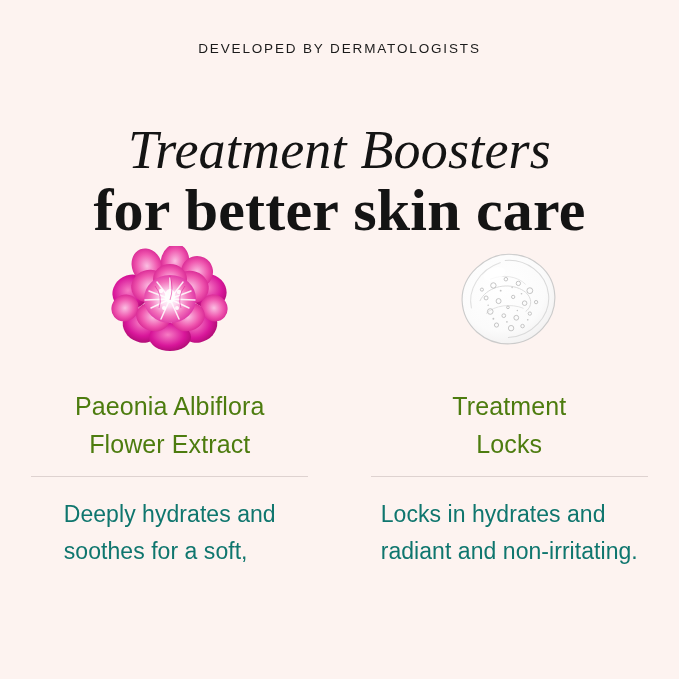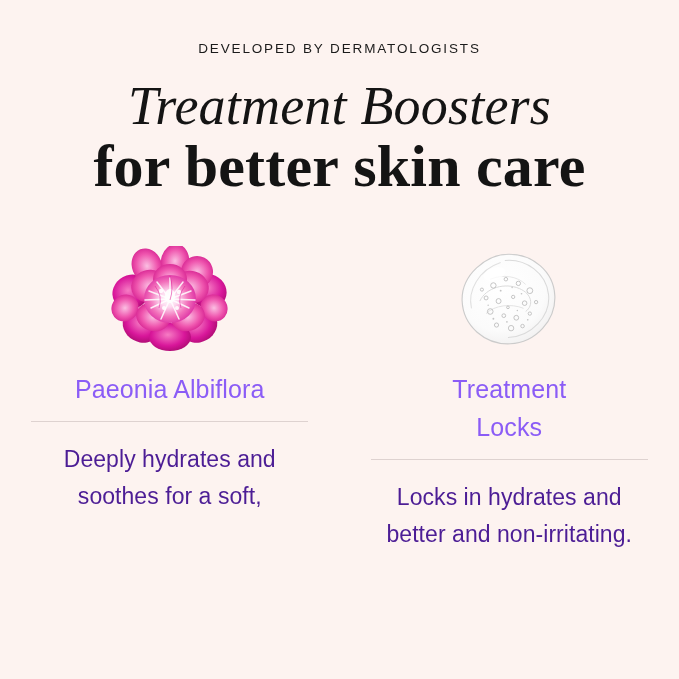--- a/index.html
+++ b/index.html
@@ -48,20 +48,21 @@
     font-family: "Liberation Serif", serif;
     color: #141414;
   }
   .headline-line1 {
     display: block;
     font-style: italic;
     font-weight: 400;
     font-size: 54px;
     line-height: 60px;
     letter-spacing: 0.2px;
+    margin-top: 44px;
   }
   .headline-line2 {
     display: block;
     font-style: normal;
     font-weight: 700;
     font-size: 60px;
     line-height: 60px;
     letter-spacing: 0.2px;
   }
 
@@ -84,46 +85,46 @@
   .media {
     width: 160px;
     height: 118px;
     position: relative;
     display: flex;
     align-items: center;
     justify-content: center;
   }
 
   .ing-title {
-    margin-top: 12px;
+    margin-top: 29px;
     text-align: center;
     font-family: "Liberation Sans", sans-serif;
     font-size: 25px;
     font-weight: 400;
     line-height: 38px;
-    color: #8b5cf6;
+    color: #4d7c0f;
     letter-spacing: 0.1px;
   }
 
   .divider {
     margin-top: 13px;
     width: 277px;
     height: 1px;
     background: #ded2d0;
     border: 0;
   }
 
   .ing-desc {
     margin-top: 19px;
-    text-align: center;
+    text-align: left;
     font-family: "Liberation Sans", sans-serif;
     font-size: 23px;
     font-weight: 400;
     line-height: 37px;
-    color: #4c1d95;
+    color: #0f766e;
     letter-spacing: 0.05px;
   }
 
   .ing-title span,
   .ing-desc span { display: block; }
 
   
   .gel-wrap { width: 100px; height: 96px; }
 </style>
 </head>
@@ -210,20 +211,21 @@
               <path d="M44 40 q8 10 4 22"></path>
               <path d="M74 40 q-8 10 -4 22"></path>
               <path d="M59 30 q4 12 0 24"></path>
             </g>
           </g>
         </svg>
       </div>
 
       <div class="ing-title">
         <span>Paeonia Albiflora</span>
+        <span>Flower Extract</span>
       </div>
 
       <div class="divider"></div>
 
       <div class="ing-desc">
         <span>Deeply hydrates and</span>
         <span>soothes for a soft,</span>
       </div>
     </div>
 
@@ -289,18 +291,18 @@
 
       <div class="ing-title">
         <span>Treatment</span>
         <span>Locks</span>
       </div>
 
       <div class="divider"></div>
 
       <div class="ing-desc">
         <span>Locks in hydrates and</span>
-        <span>better and non-irritating.</span>
+        <span>radiant and non-irritating.</span>
       </div>
     </div>
 
   </div>
 </div>
 
 </body></html>

